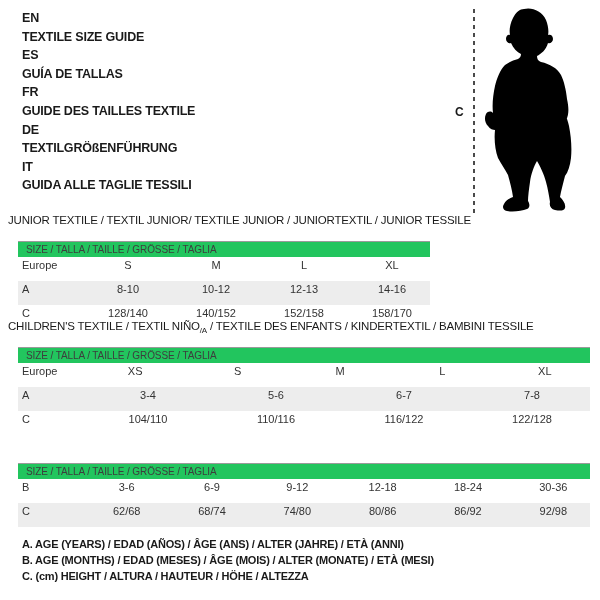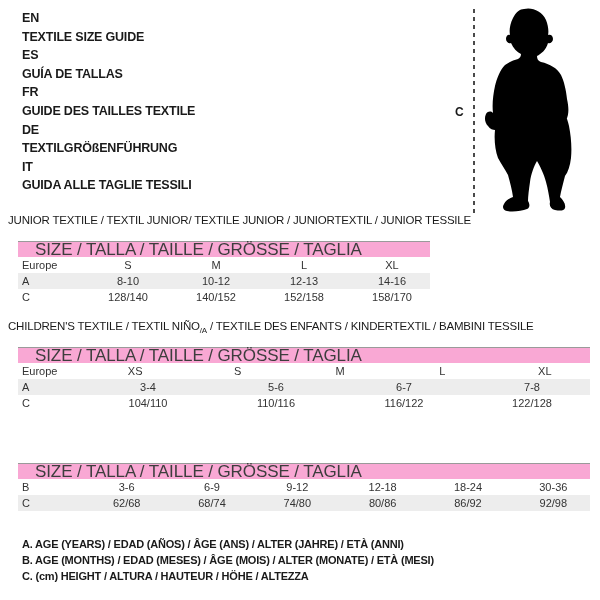--- a/index.html
+++ b/index.html
@@ -18,24 +18,24 @@
   }
   .measure-label { position:absolute; left:455px; top:105px; font-weight:700; font-size:12px; }
   .baby-svg { position:absolute; left:480px; top:6px; }
   
   .sec-title { position:absolute; left:8px; font-weight:400; font-size:11.5px; letter-spacing:-0.2px; white-space:nowrap; }
   .sec-title sub { font-size:8px; }
   .two-line { line-height:16px; }
   
   .size-table { position:absolute; left:18px; font-size:11px; color:#333; }
   .size-bar {
-    height:15px; line-height:15px; background:#f9a8d4; border-top:1px solid #9a9a9a;
-    padding-left:17px; color:#3d3d3d; font-size:17px; letter-spacing:-0.1px;
+    height:15px; line-height:15px; background:#22c55e; border-top:1px solid #9a9a9a;
+    padding-left:8px; color:#3d3d3d; font-size:10px; letter-spacing:-0.1px;
   }
-  .trow { display:flex; height:16px; line-height:16px;gap:12px; }
+  .trow { display:flex; height:24px; line-height:16px;gap:12px; }
   .trow.alt { background:#ededed; }
   .cell { flex:1; text-align:center; white-space:nowrap; }
   .cell.first { flex:0 0 56px; text-align:left; padding-left:4px; }
   .t-junior { top:241px; width:412px; }
   .t-children { top:347px; width:572px; }
   .t-babies { top:463px; width:572px; }
   
   .footnotes { position:absolute; left:22px; top:536px; font-weight:700; font-size:11px; line-height:16px; letter-spacing:-0.2px; }
 </style>
 </head>

